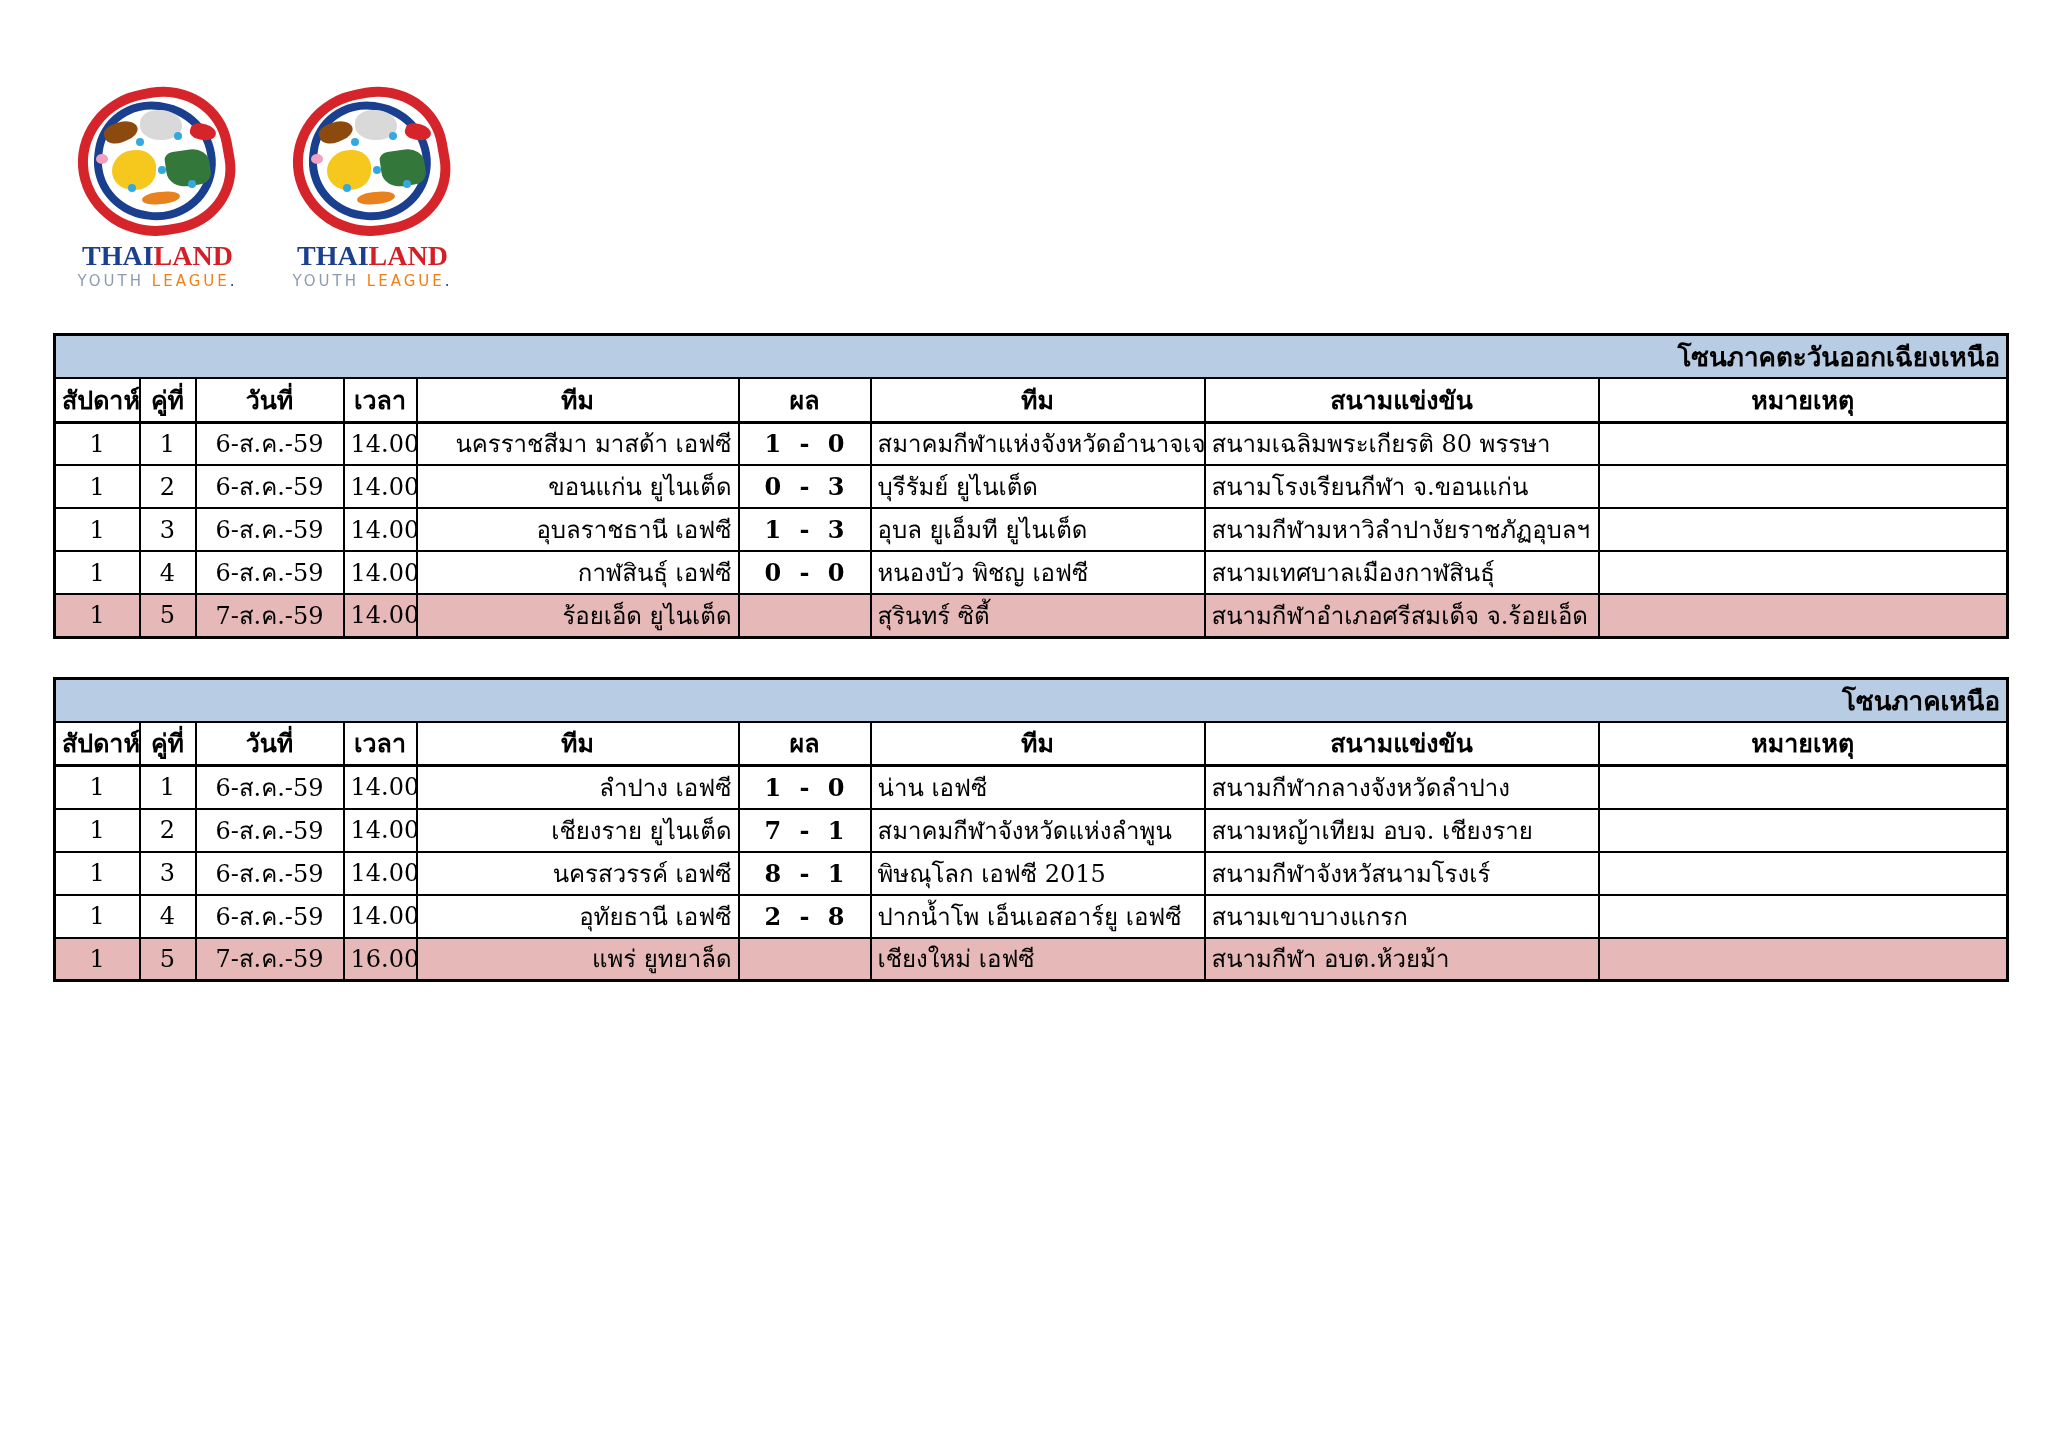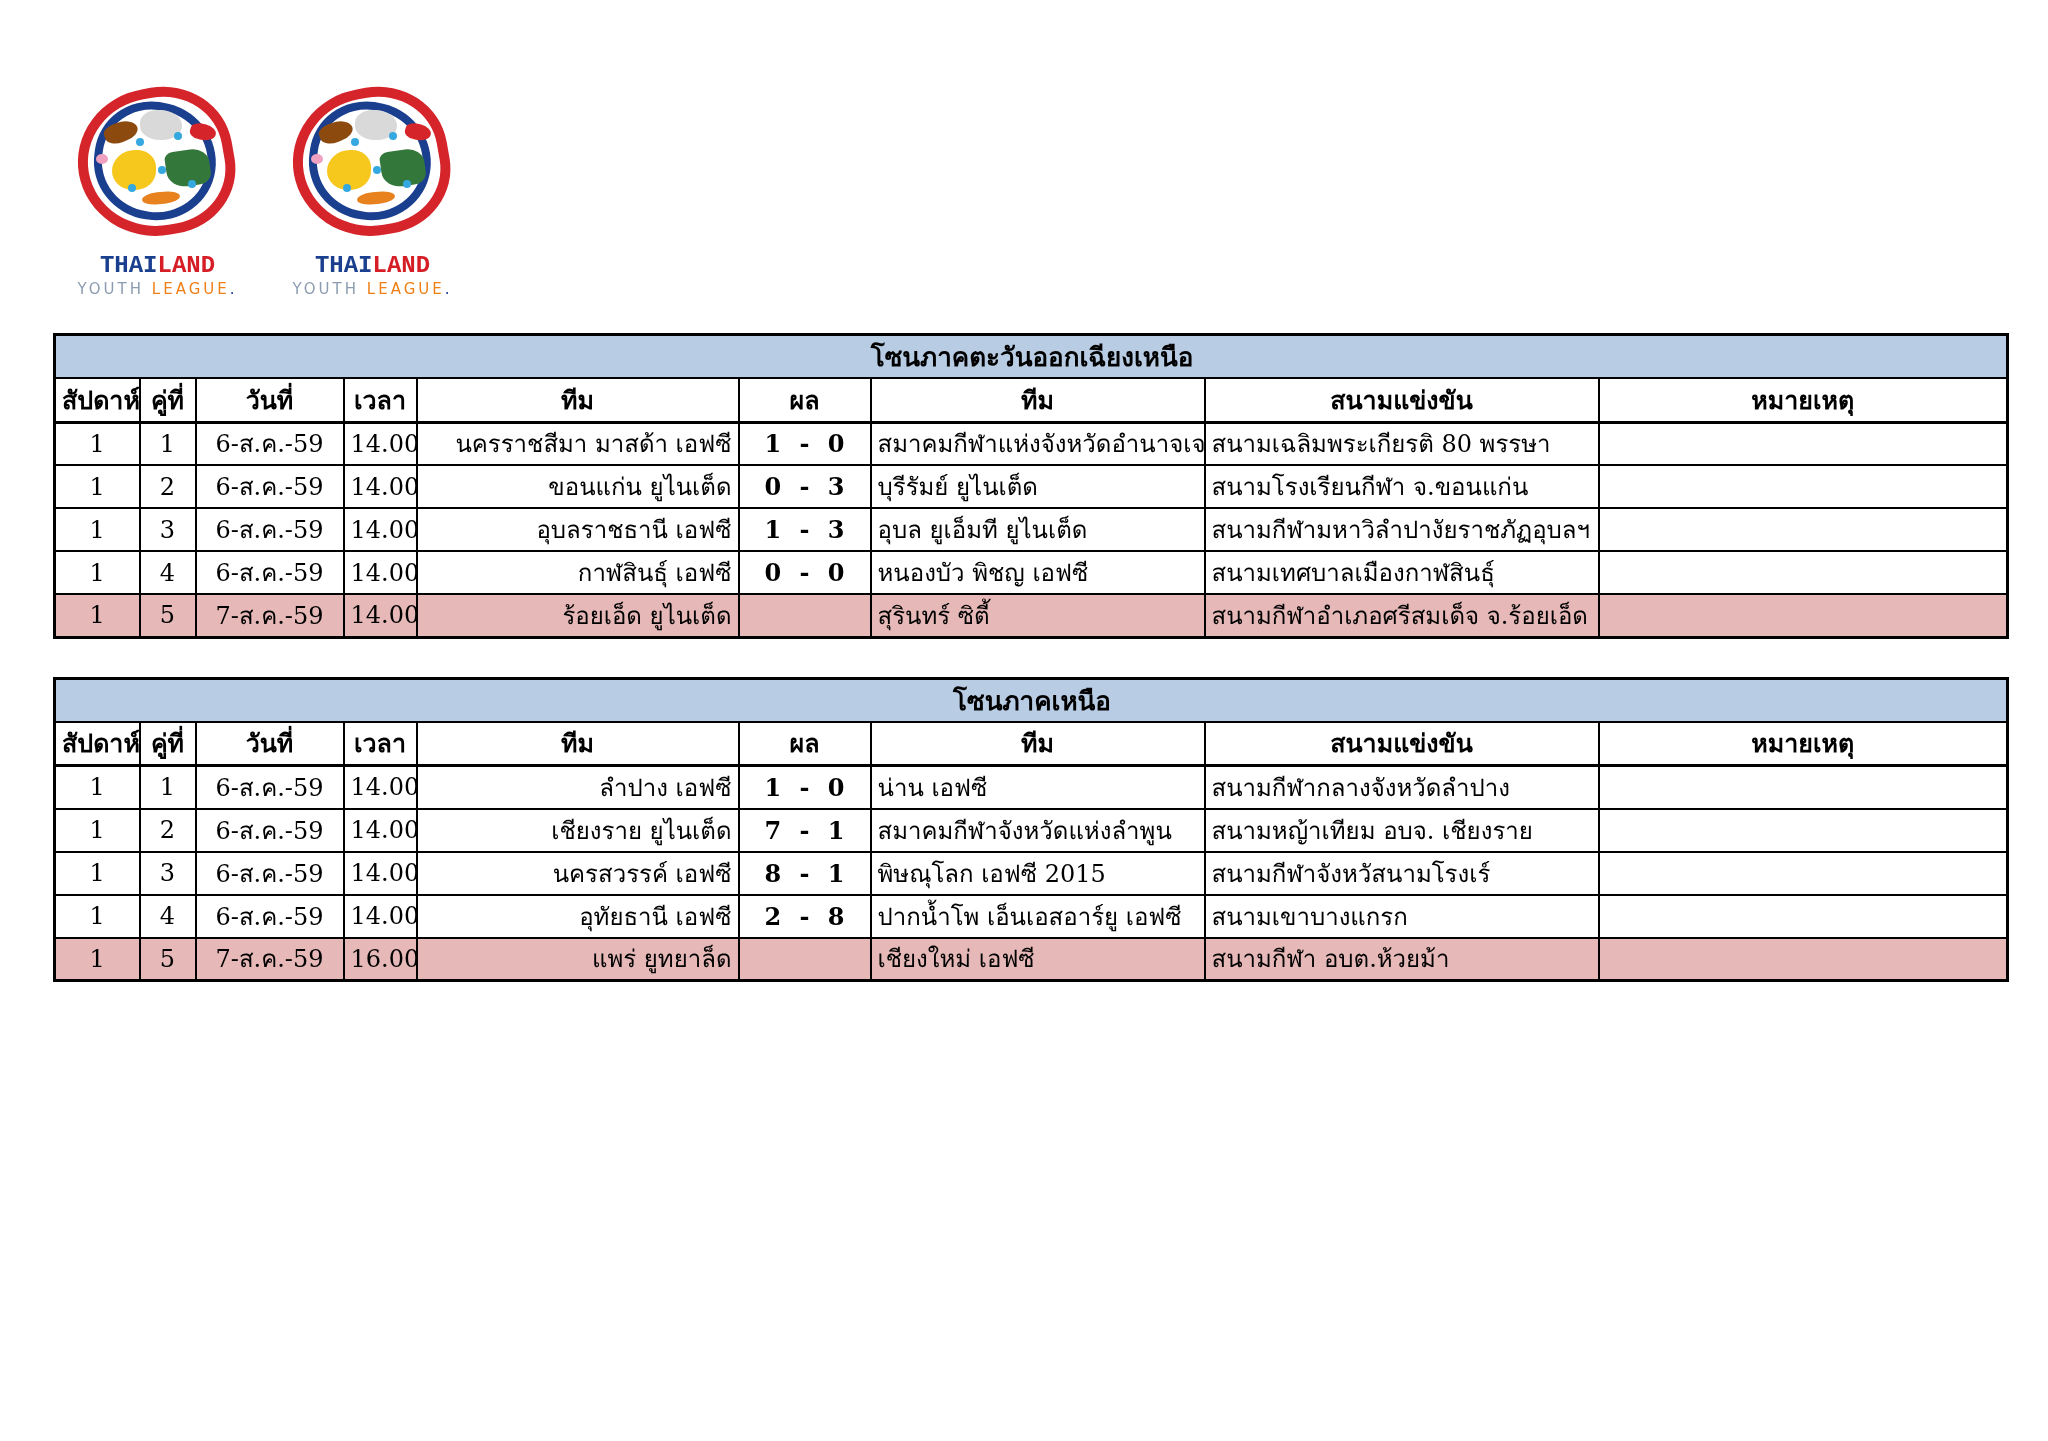--- a/index.html
+++ b/index.html
@@ -48,22 +48,22 @@
   .blob-redpatch { left: 112px; top: 36px; width: 26px; height: 16px; background: var(--logo-red, #d6242b); border-radius: 50% 50% 60% 40%; transform: rotate(15deg); }
   .blob-yellow { left: 34px; top: 62px; width: 44px; height: 40px; background: var(--logo-yellow, #f6c71d); border-radius: 55% 45% 50% 50%; }
   .blob-green  { left: 88px; top: 62px; width: 44px; height: 36px; background: var(--logo-green, #33783a); border-radius: 20% 40% 30% 45%; transform: rotate(-8deg); }
   .blob-orange { left: 64px; top: 104px; width: 38px; height: 12px; background: var(--logo-orange, #e8821e); border-radius: 50%/60%; transform: rotate(-6deg); }
   .blob-pink   { left: 18px; top: 66px; width: 12px; height: 10px; background: var(--logo-pink, #f0a0c0); border-radius: 50%; }
   .dot { position: absolute; width: 8px; height: 8px; border-radius: 50%; background: var(--logo-lightblue, #35a8e0); }
   .dot.d1 { left: 58px; top: 50px; } .dot.d2 { left: 96px; top: 44px; }
   .dot.d3 { left: 80px; top: 78px; } .dot.d4 { left: 50px; top: 96px; }
   .dot.d5 { left: 110px; top: 92px; }
   .logo-text {
-    margin-top: 16px; font-family: Liberation Mono, monospace;
-    font-weight: bold; font-size: 24px; letter-spacing: 0; line-height: 1;
+    margin-top: 4px; font-family: Liberation Serif, serif;
+    font-weight: bold; font-size: 28px; letter-spacing: 0; line-height: 1;
   }
   .logo-text .thai { color: var(--brand-thai-blue, #1b3f8f); }
   .logo-text .land { color: var(--brand-land-red, #d61e26); }
   .logo-tag {
     font-family: "DejaVu Sans", "Liberation Sans", sans-serif;
     font-size: 15px; font-weight: normal; letter-spacing: 3px; margin-top: 2px;
   }
   .logo-tag .youth { color: var(--brand-youth-gray, #8c9cb0); }
   .logo-tag .league { color: var(--brand-league-orange, #ef8018); }
   .logo-tag .tagdot { color: var(--brand-thai-blue, #1b3f8f); }
@@ -72,21 +72,21 @@
   table.sched {
     border-collapse: collapse; table-layout: fixed;
     width: 1953px; margin-left: 53px;
     border: 3px solid #000;
   }
   table.sched + table.sched { margin-top: 38px; }
   .t2 { margin-top: 38px; }
   th, td { border: 2px solid #000; padding: 0 6px; overflow: hidden; white-space: nowrap; }
   tr.zone-row th {
     background: var(--zone-band, #b8cce4);
-    height: 40px; text-align: center; font-size: 26px; font-weight: bold;
+    height: 40px; text-align: right; font-size: 26px; font-weight: bold;
     border-bottom: 2px solid #000; padding-left: 8px;
   }
   tr.head-row th {
     height: 44px; font-size: 25px; font-weight: bold; text-align: center;
     border-bottom: 3px solid #000;
   }
   tbody tr { height: 43px; }
   tbody td { font-size: 24px; }
   td.c { text-align: center; }
   td.home { text-align: right; }

